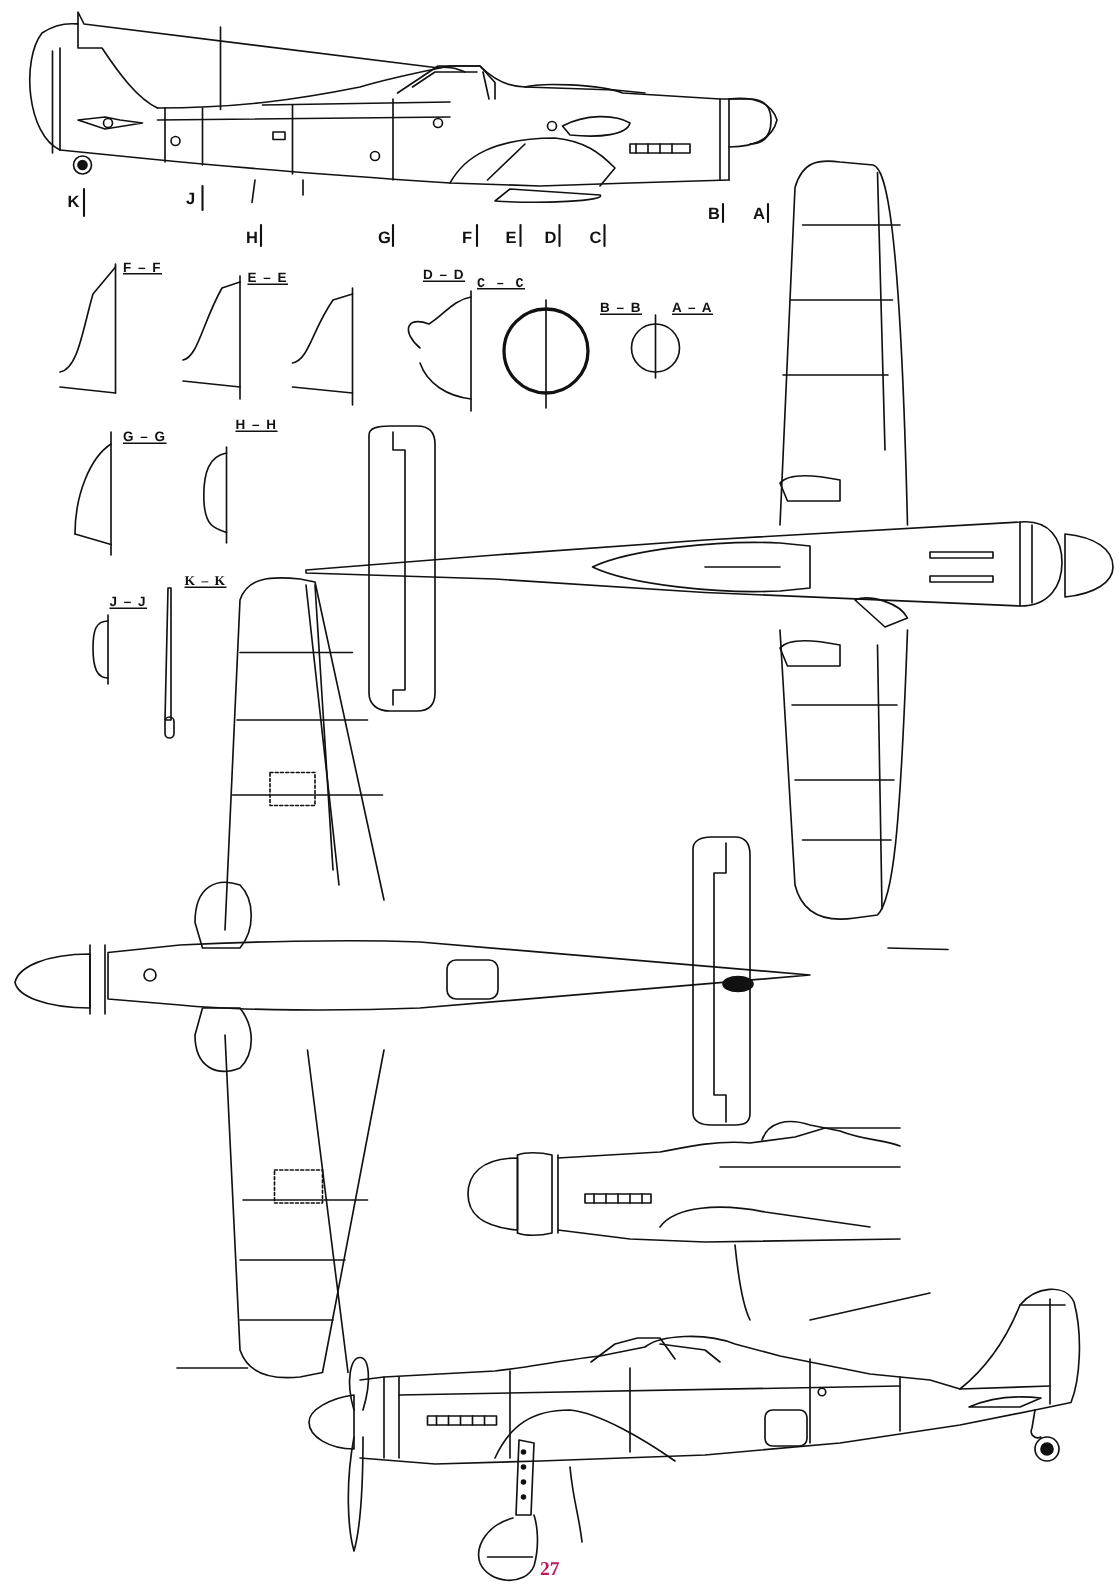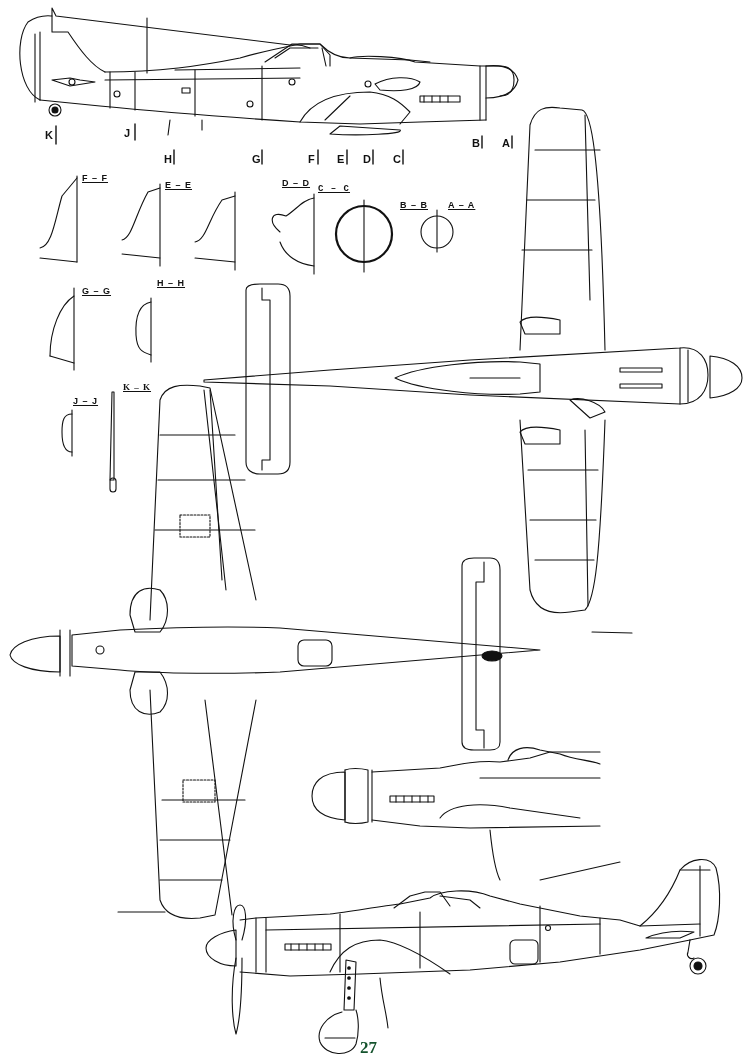--- a/index.html
+++ b/index.html
@@ -1,20 +1,20 @@
 <!DOCTYPE html>
 <html><head>
 <meta charset="utf-8">
 <style>
   html,body{margin:0;padding:0;background:#fff;}
   body{width:746px;height:1064px;position:relative;overflow:hidden;font-family:"Liberation Sans",sans-serif;color:#111;}
   svg{position:absolute;left:0;top:0;}
   .lbl{position:absolute;font-family:"Liberation Sans",sans-serif;font-weight:bold;font-size:11px;color:#111;line-height:1;}
   .sec{position:absolute;font-family:"Liberation Sans",sans-serif;font-weight:bold;font-size:9px;color:#111;text-decoration:underline;letter-spacing:1px;}
-  .pg{position:absolute;font-family:"Liberation Serif",serif;font-weight:bold;font-size:17px;color:#14532d;}
+  .pg{position:absolute;font-family:"Liberation Serif",serif;font-weight:bold;font-size:13px;color:#be185d;}
 </style>
 </head>
 <body>
 
 <svg width="746" height="1064" viewBox="0 0 746 1064" fill="none" stroke="#111" stroke-width="1.1" stroke-linejoin="round" stroke-linecap="round">
 
   <g>
 
     <path d="M40,100 C18,90 14,40 28,22 C40,14 50,16 52,16 L52,8 L56,16 L290,45 C300,44 305,46 310,48"></path>
     <path d="M52,16 L52,32 L68,32 C80,50 92,66 105,72"></path>

